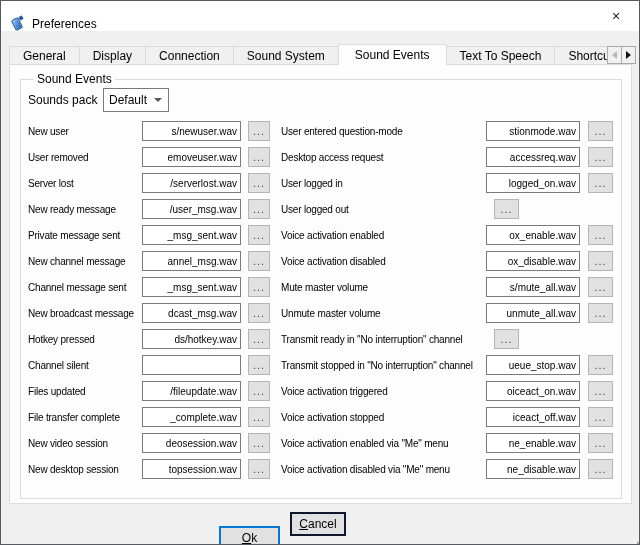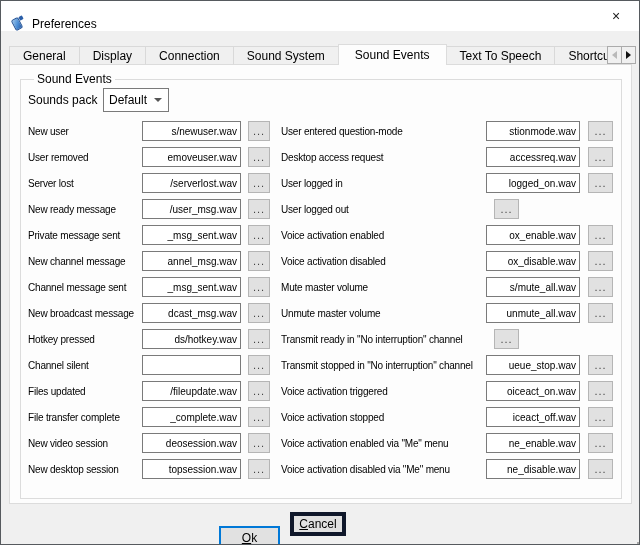--- a/index.html
+++ b/index.html
@@ -67,21 +67,21 @@
   .browse { position:relative; z-index:2; height:20px; background:#e1e1e1; border:1px solid #b5b5b5;
             font-family:"Liberation Sans", sans-serif; font-size:11px; color:#454545;
             letter-spacing:1px; line-height:14px; }
   .browse-left { width:22px; margin-left:7px; }
   .browse-right { width:25px; margin-left:8px; }
 
   
   .btn { position:absolute; height:24px; background:#e1e1e1; font-family:"Liberation Sans", sans-serif;
          font-size:12px; display:flex; align-items:center; justify-content:center; }
   .btn-ok { left:218px; top:525px; width:61px; border:2px solid #0078d7; }
-  .btn-cancel { left:289px; top:511px; width:56px; border:4px solid #0f172a; }
+  .btn-cancel { left:289px; top:511px; width:56px; border:2px solid #0f172a; }
   .btn-label { display:block; }
   .btn-label::first-letter { text-decoration:underline; }
 
   .grip { position:absolute; right:4px; bottom:4px; width:2px; height:2px; background:transparent;
           box-shadow: 8px 0 0 #a5a5a5, 4px 4px 0 #a5a5a5, 8px 4px 0 #a5a5a5,
                       0 8px 0 #a5a5a5, 4px 8px 0 #a5a5a5, 8px 8px 0 #a5a5a5; }
 </style>
 </head>
 <body>
 

